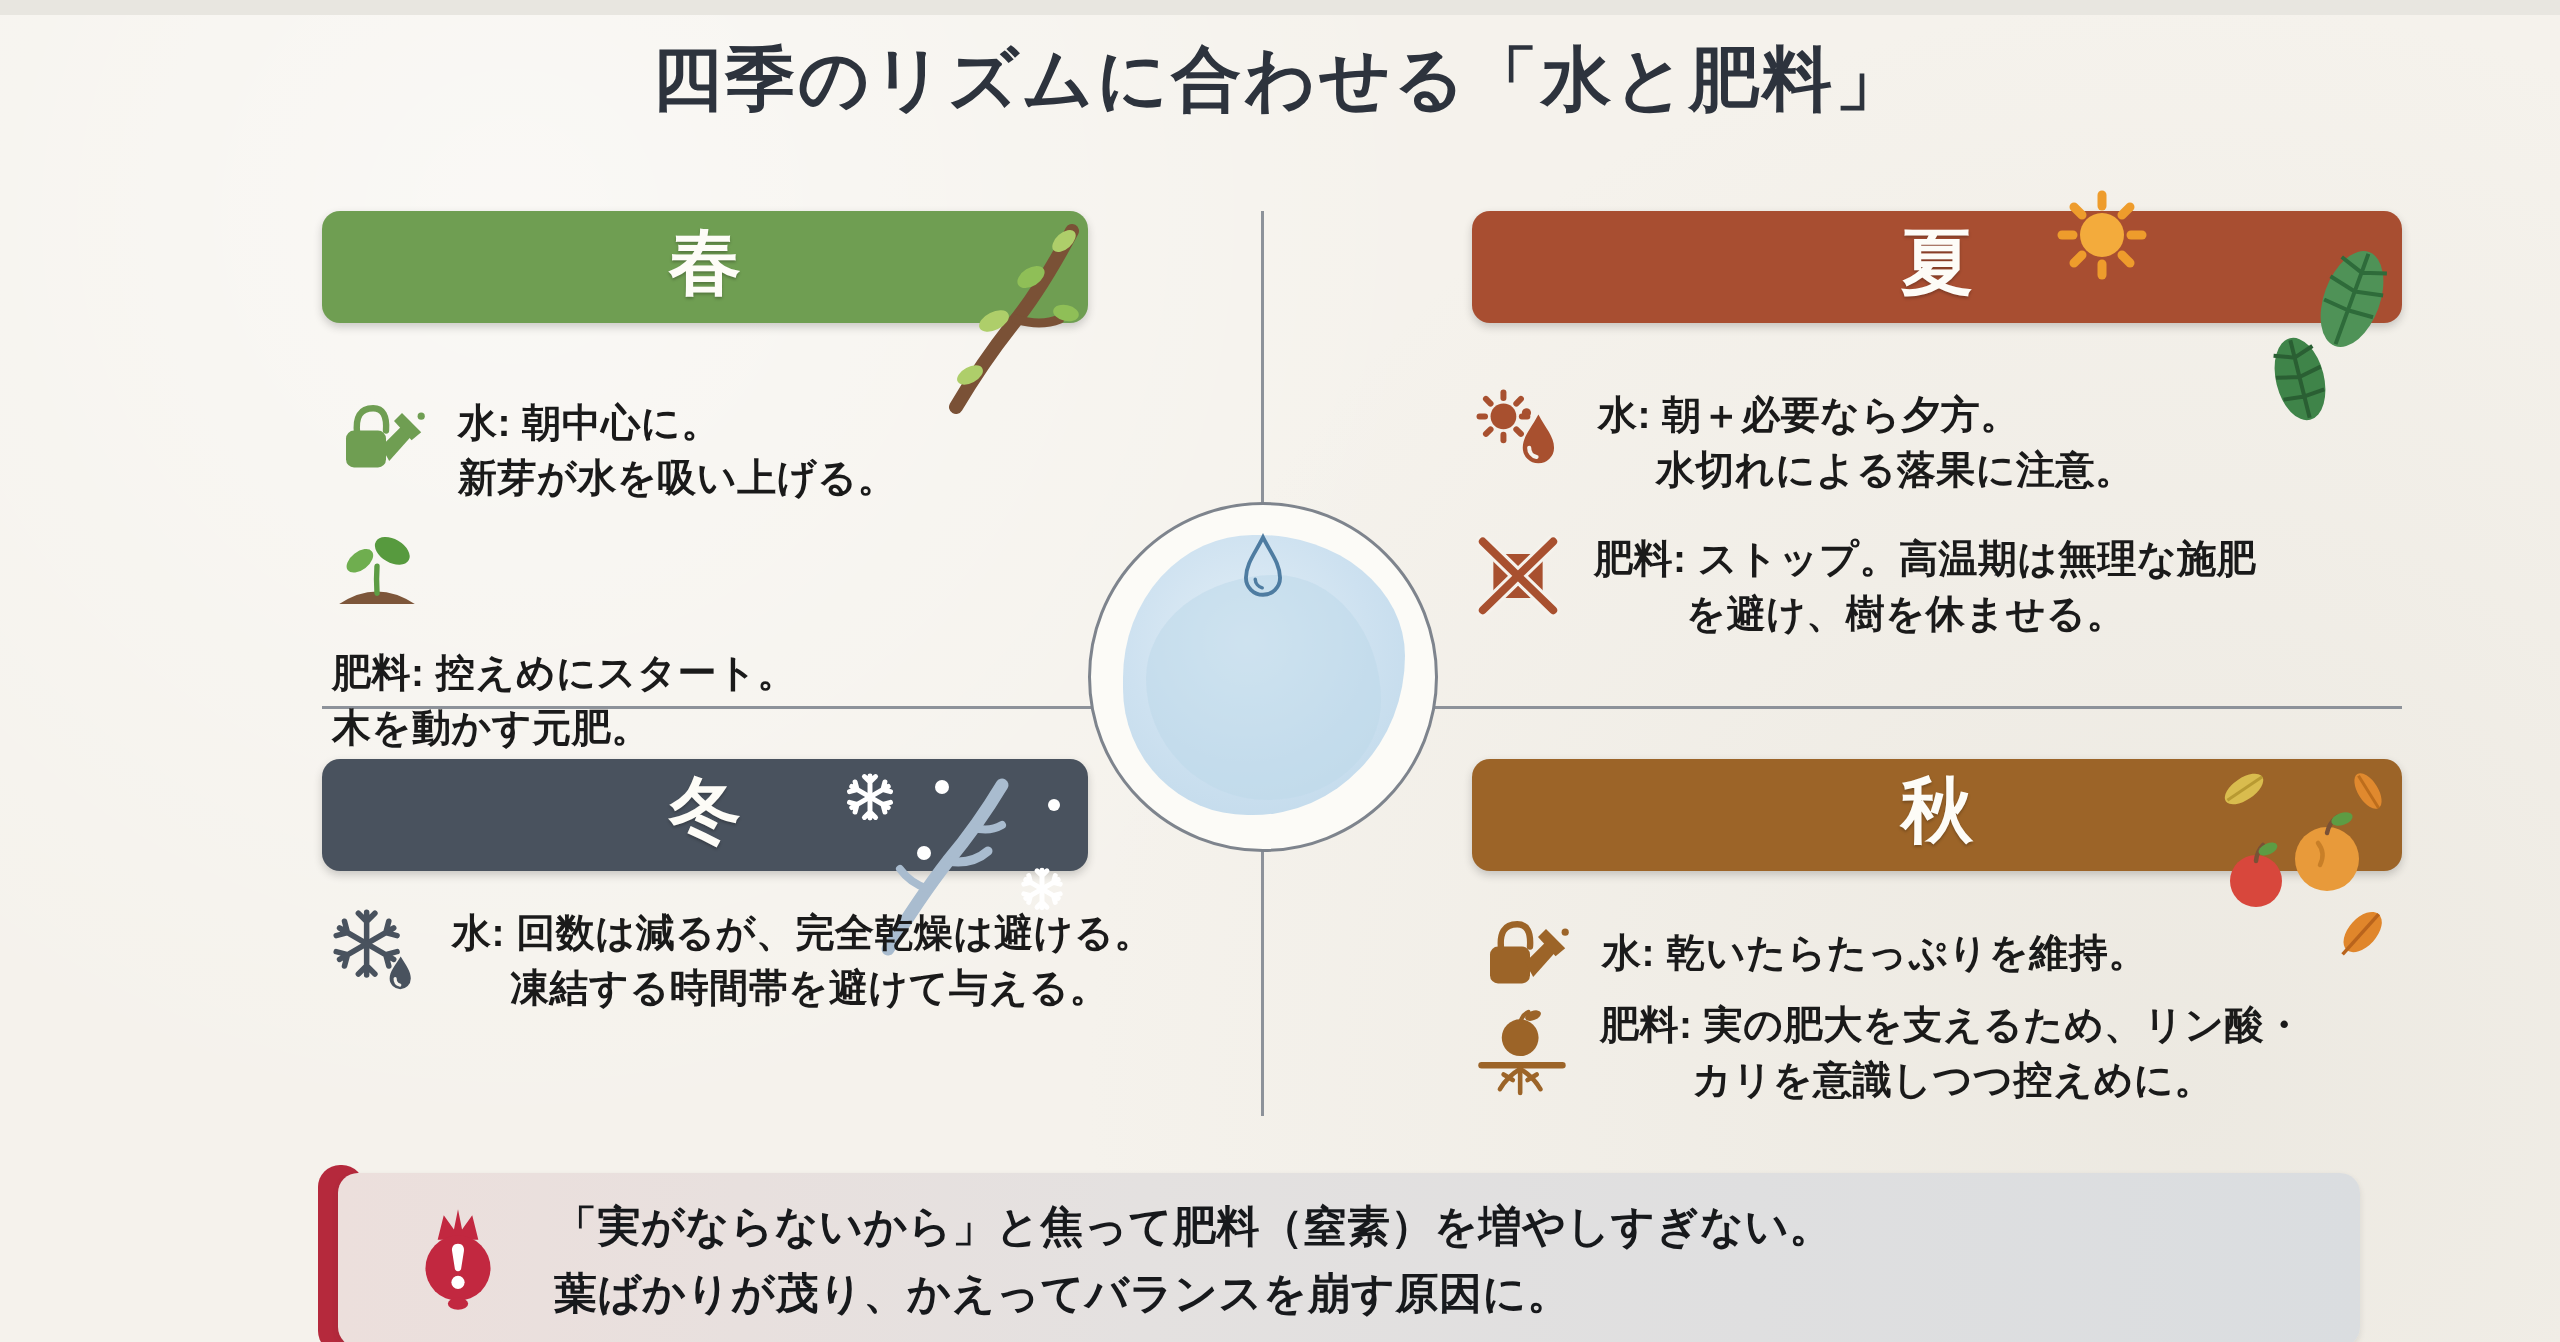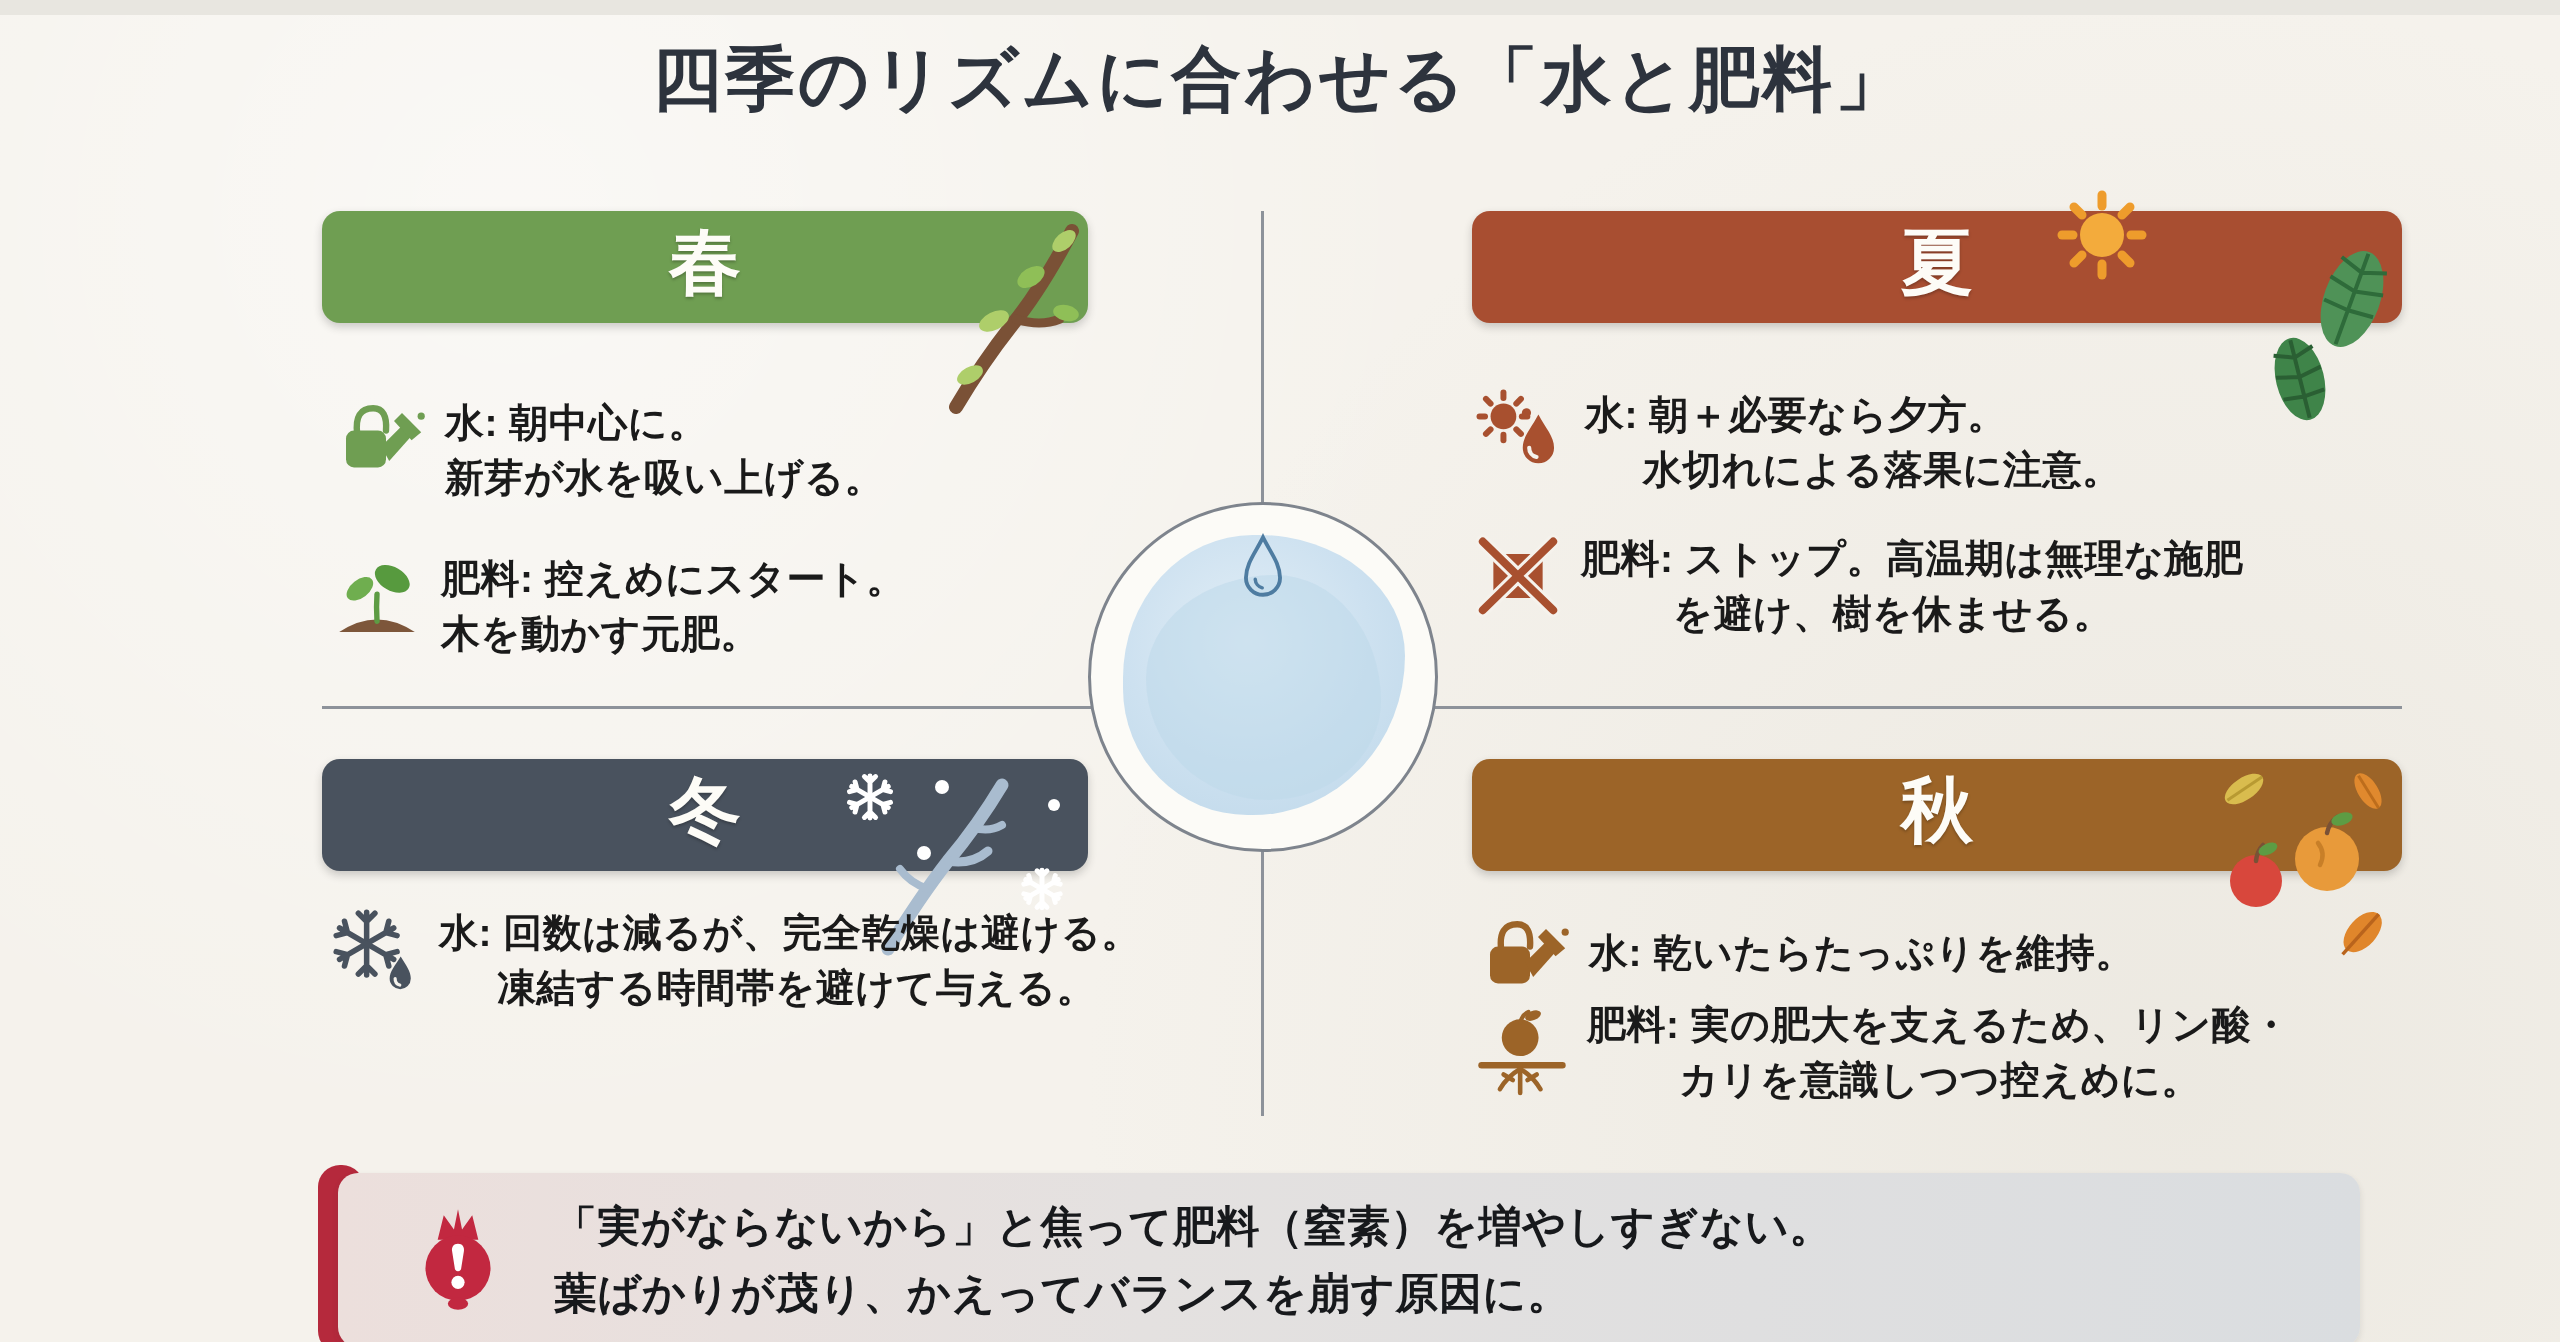--- a/index.html
+++ b/index.html
@@ -25,21 +25,21 @@
     position:absolute;left:0;top:50%;transform:translateY(-54%);width:100%;text-align:center;
     font-family:"Liberation Serif","DejaVu Serif",serif;font-weight:bold;font-size:72px;color:#fdfcf7;
     text-shadow:0 2px 3px rgba(0,0,0,.25);
   }
   .banner-spring{left:322px;top:196px;width:766px;background:#6f9e52;}
   .banner-summer{left:1472px;top:196px;width:930px;background:#a84e31;}
   .banner-winter{left:322px;top:744px;width:766px;background:#49525e;}
   .banner-autumn{left:1472px;top:744px;width:930px;background:#9c6428;}
   .decor{position:absolute;overflow:visible;}
   
-  .row{position:absolute;display:flex;align-items:flex-start;gap:19px;z-index:2;}
+  .row{position:absolute;display:flex;align-items:flex-start;gap:32px;z-index:2;}
   .row.center-align{align-items:center;}
   .row-text{font-size:39px;font-weight:700;color:#1a1a1a;line-height:1.42;letter-spacing:.5px;}
   .row-text span{display:block;}
   .indent-sm{padding-left:58px;}
   .indent-md{padding-left:92px;}
   
   .center-circle{
     position:absolute;left:1088px;top:487px;width:350px;height:350px;border-radius:50%;
     background:#fcfbf7;border:3px solid #7e848d;z-index:3;box-sizing:border-box;
     display:flex;flex-direction:column;align-items:center;
@@ -111,21 +111,21 @@
         <path d="M90 20 L114 44 L102 54 L80 30 Z"></path>
         <circle cx="114" cy="24" r="4.5"></circle>
       </g>
     </svg>
     <div class="row-text">
       <span>水: 朝中心に。</span>
       <span>新芽が水を吸い上げる。</span>
     </div>
   </div>
 
-  <div class="row" style="left:332px;top:536px;">
+  <div class="row" style="left:332px;top:508px;flex-direction:column;">
     <svg width="90" height="90" viewBox="0 0 100 100">
       <path d="M8 90 Q50 62 92 90 Z" fill="#7d563a"></path>
       <path d="M50 78 Q49 62 50 48" stroke="#5d9c44" stroke-width="6" fill="none" stroke-linecap="round"></path>
       <ellipse cx="31" cy="42" rx="17" ry="10" transform="rotate(-38 31 42)" fill="#6fae4f"></ellipse>
       <ellipse cx="67" cy="31" rx="21" ry="13" transform="rotate(30 67 31)" fill="#579a3e"></ellipse>
     </svg>
     <div class="row-text">
       <span>肥料: 控えめにスタート。</span>
       <span>木を動かす元肥。</span>
     </div>

